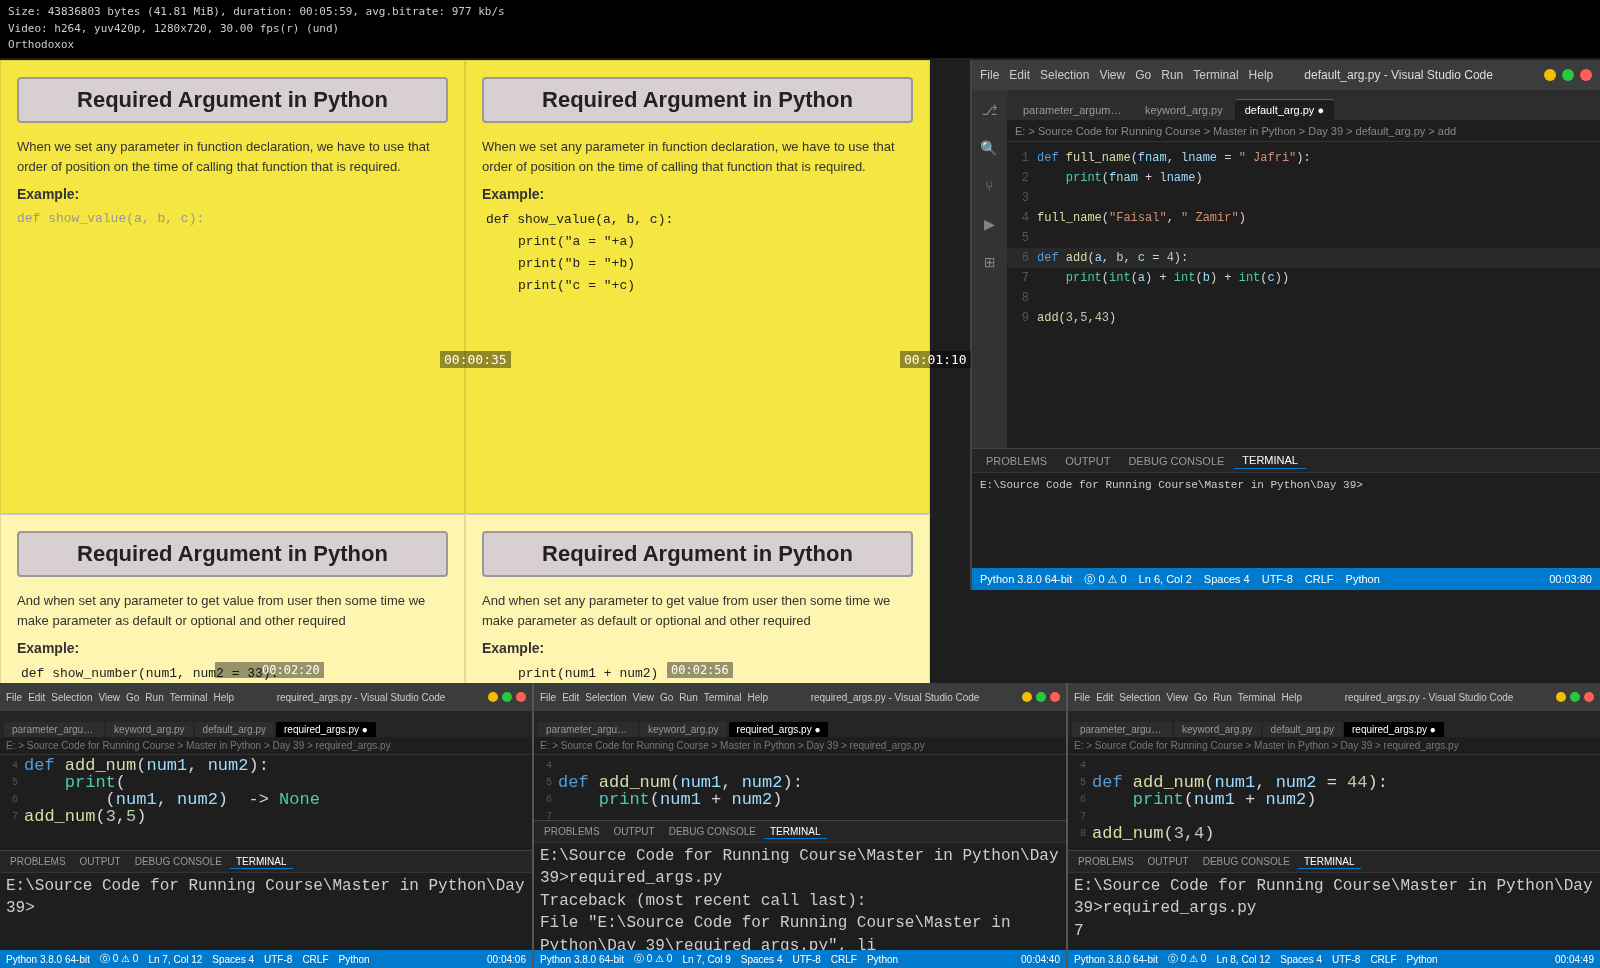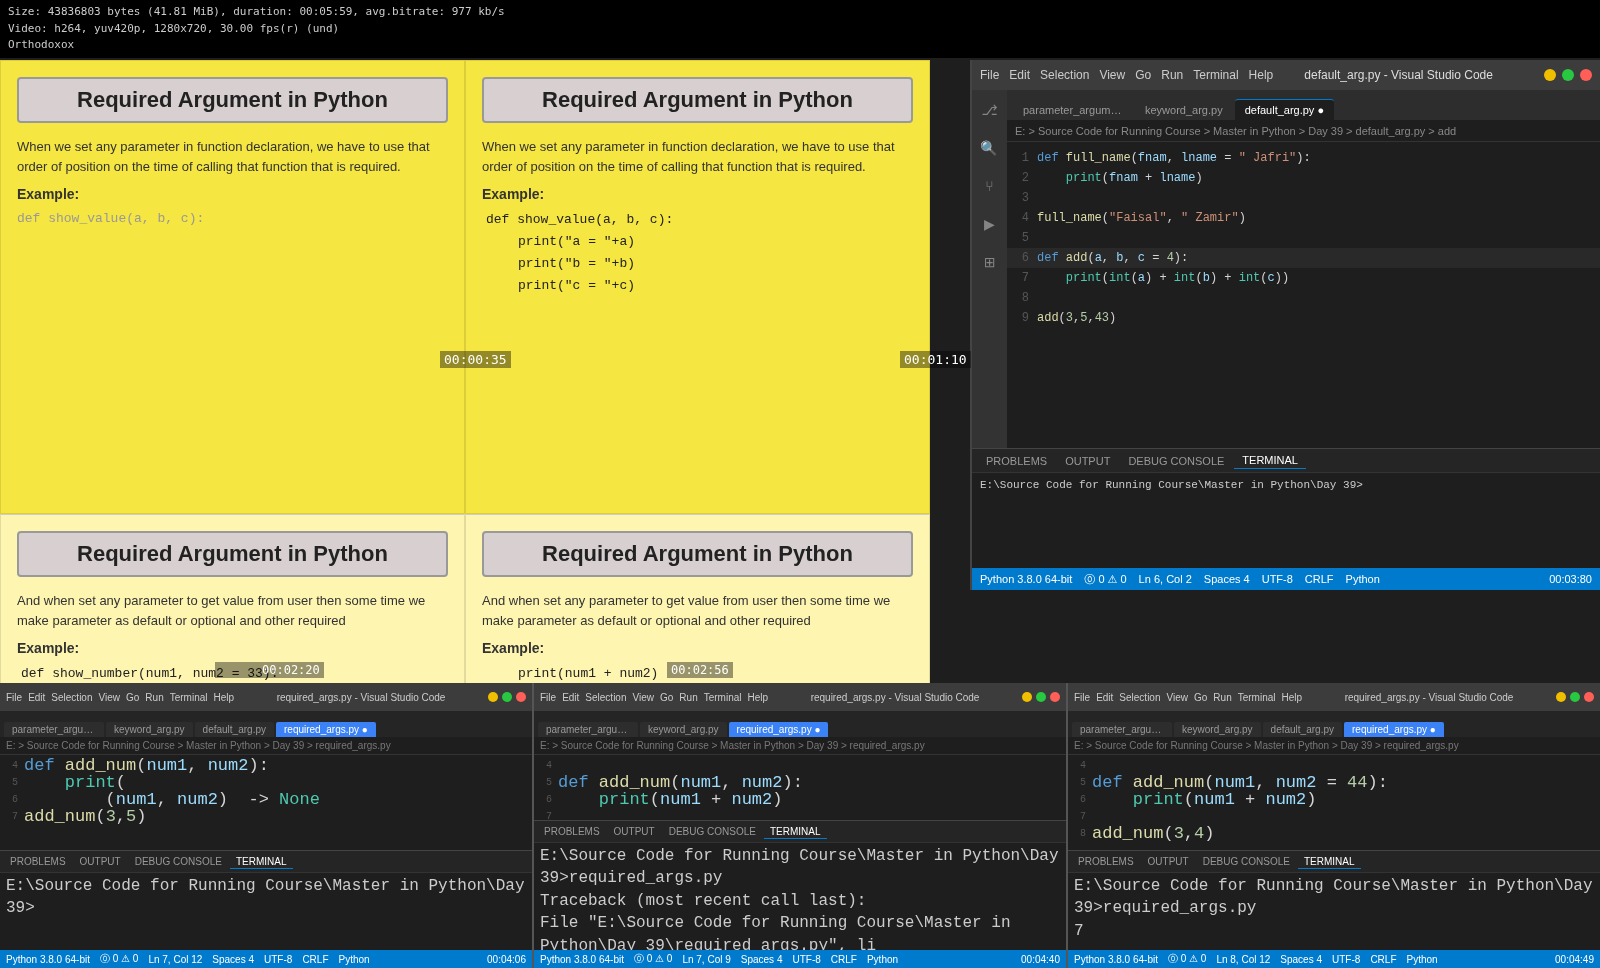--- a/index.html
+++ b/index.html
@@ -352,21 +352,21 @@
       background: #2d2d2d;
       border-radius: 2px 2px 0 0;
       white-space: nowrap;
       overflow: hidden;
       text-overflow: ellipsis;
       max-width: 100px;
     }
 
     .bvtab.active {
       color: #fff;
-      background: #3b82f6;
+      background: #000000;
     }
 
     .bp-breadcrumb {
       background: #1e1e1e;
       font-size: 10px;
       color: #777;
       padding: 1px 6px;
       height: 18px;
       display: flex;
       align-items: center;

